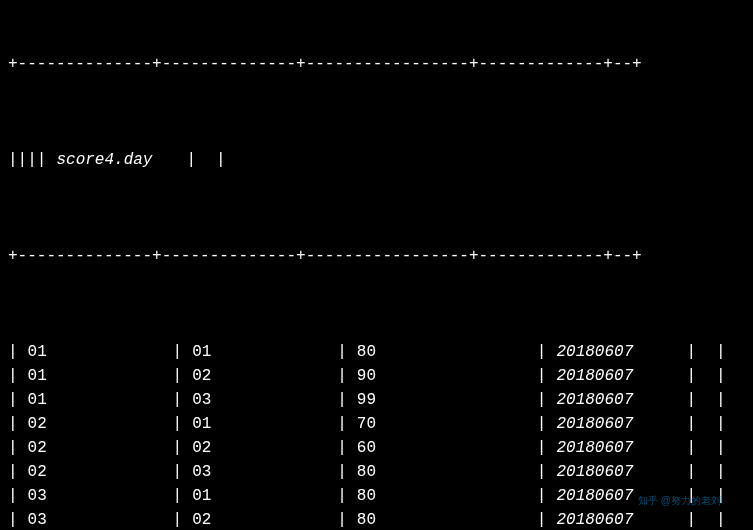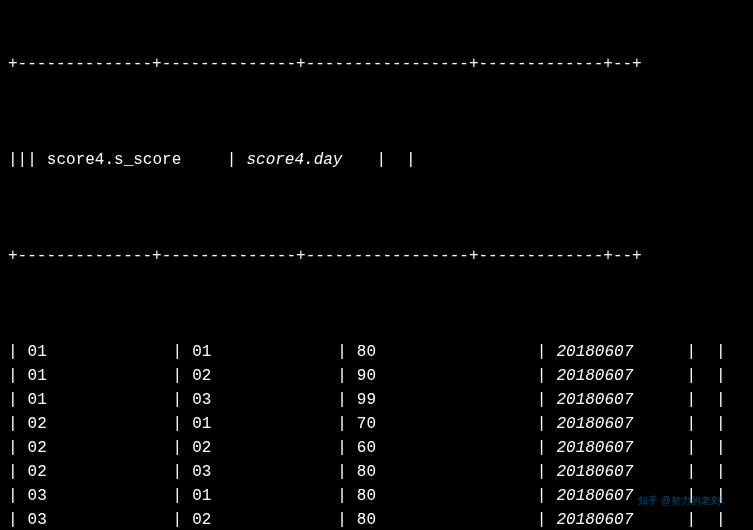--- a/index.html
+++ b/index.html
@@ -55,21 +55,20 @@
 </head>
 <body>
 
 <div class="table-container">
   <div class="border-row">+--------------+--------------+-----------------+-------------+--+</div>
   
   <div class="row">
     <span class="pipe">|</span>
     <span class="pipe">|</span>
     <span class="pipe">|</span>
-    <span class="cell col3 pad-left">score4.s_score</span>
     <span class="pipe">|</span>
     <span class="cell col4 pad-left">score4.day</span>
     <span class="pipe">|</span>
     <span class="cell pad-left" style="width:20px;"></span>
     <span class="pipe">|</span>
   </div>
   
   <div class="border-row">+--------------+--------------+-----------------+-------------+--+</div>
   
   <div id="table-body"><div class="row"><span class="pipe">|</span><span class="cell col1 pad-left">01</span><span class="pipe">|</span><span class="cell col2 pad-left">01</span><span class="pipe">|</span><span class="cell col3 pad-left">80</span><span class="pipe">|</span><span class="cell col4 pad-left">20180607</span><span class="pipe">|</span><span class="cell pad-left" style="width:20px;"></span><span class="pipe">|</span></div><div class="row"><span class="pipe">|</span><span class="cell col1 pad-left">01</span><span class="pipe">|</span><span class="cell col2 pad-left">02</span><span class="pipe">|</span><span class="cell col3 pad-left">90</span><span class="pipe">|</span><span class="cell col4 pad-left">20180607</span><span class="pipe">|</span><span class="cell pad-left" style="width:20px;"></span><span class="pipe">|</span></div><div class="row"><span class="pipe">|</span><span class="cell col1 pad-left">01</span><span class="pipe">|</span><span class="cell col2 pad-left">03</span><span class="pipe">|</span><span class="cell col3 pad-left">99</span><span class="pipe">|</span><span class="cell col4 pad-left">20180607</span><span class="pipe">|</span><span class="cell pad-left" style="width:20px;"></span><span class="pipe">|</span></div><div class="row"><span class="pipe">|</span><span class="cell col1 pad-left">02</span><span class="pipe">|</span><span class="cell col2 pad-left">01</span><span class="pipe">|</span><span class="cell col3 pad-left">70</span><span class="pipe">|</span><span class="cell col4 pad-left">20180607</span><span class="pipe">|</span><span class="cell pad-left" style="width:20px;"></span><span class="pipe">|</span></div><div class="row"><span class="pipe">|</span><span class="cell col1 pad-left">02</span><span class="pipe">|</span><span class="cell col2 pad-left">02</span><span class="pipe">|</span><span class="cell col3 pad-left">60</span><span class="pipe">|</span><span class="cell col4 pad-left">20180607</span><span class="pipe">|</span><span class="cell pad-left" style="width:20px;"></span><span class="pipe">|</span></div><div class="row"><span class="pipe">|</span><span class="cell col1 pad-left">02</span><span class="pipe">|</span><span class="cell col2 pad-left">03</span><span class="pipe">|</span><span class="cell col3 pad-left">80</span><span class="pipe">|</span><span class="cell col4 pad-left">20180607</span><span class="pipe">|</span><span class="cell pad-left" style="width:20px;"></span><span class="pipe">|</span></div><div class="row"><span class="pipe">|</span><span class="cell col1 pad-left">03</span><span class="pipe">|</span><span class="cell col2 pad-left">01</span><span class="pipe">|</span><span class="cell col3 pad-left">80</span><span class="pipe">|</span><span class="cell col4 pad-left">20180607</span><span class="pipe">|</span><span class="cell pad-left" style="width:20px;"></span><span class="pipe">|</span></div><div class="row"><span class="pipe">|</span><span class="cell col1 pad-left">03</span><span class="pipe">|</span><span class="cell col2 pad-left">02</span><span class="pipe">|</span><span class="cell col3 pad-left">80</span><span class="pipe">|</span><span class="cell col4 pad-left">20180607</span><span class="pipe">|</span><span class="cell pad-left" style="width:20px;"></span><span class="pipe">|</span></div></div>

